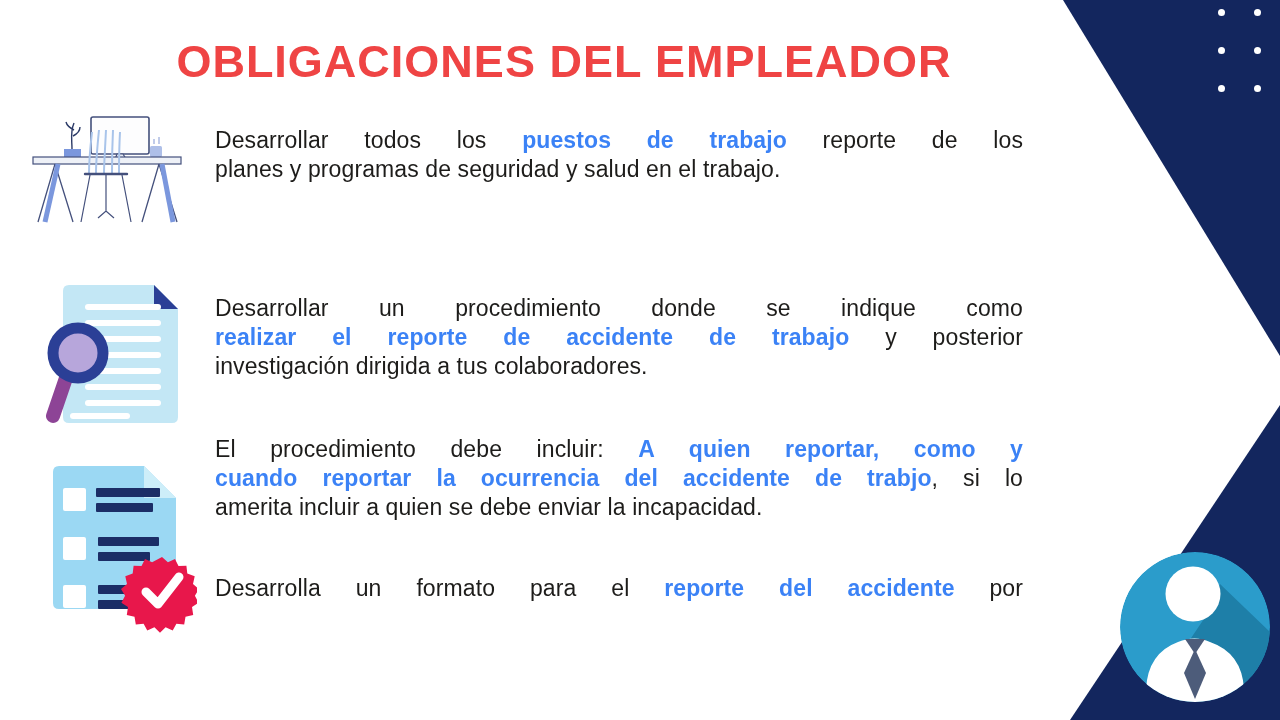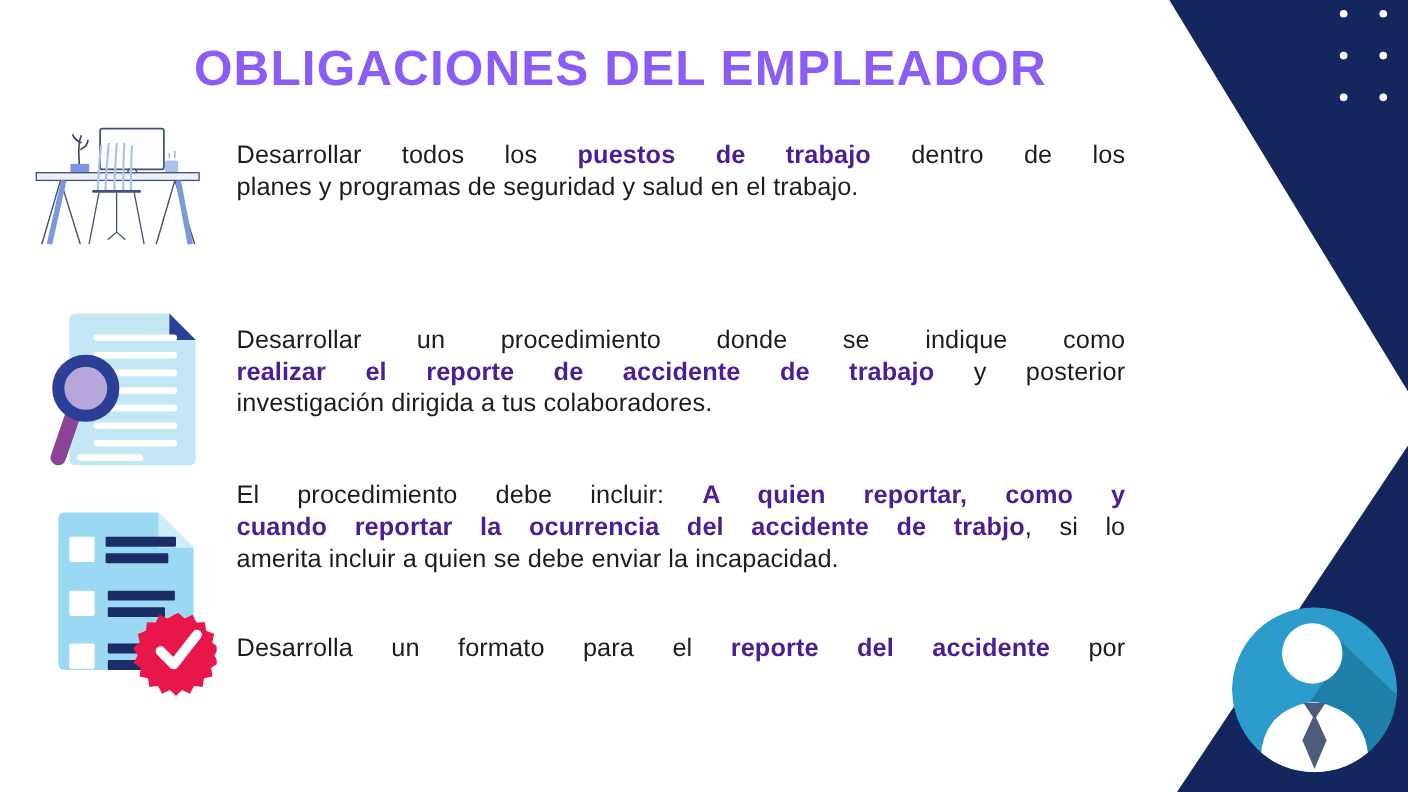--- a/index.html
+++ b/index.html
@@ -8,29 +8,29 @@
     overflow:hidden;font-family:"Liberation Sans",sans-serif;
   }
   
   .tri{position:absolute;inset:0;background:#13265e;}
   .tri-top{clip-path:polygon(1063px 0,1280px 0,1280px 356px);}
   .tri-bottom{clip-path:polygon(1280px 405px,1280px 720px,1070px 720px);}
   .dot{position:absolute;width:7px;height:7px;border-radius:50%;background:#ffffff;}
   
   .title{
     position:absolute;left:0;top:36px;width:1128px;margin:0;
-    text-align:center;color:#8b5cf6;font-size:45px;font-weight:700;
+    text-align:center;color:#ef4444;font-size:45px;font-weight:700;
     letter-spacing:1px;
   }
   
   .para{
     position:absolute;left:215px;width:808px;color:#1d1c1a;
     font-size:23px;line-height:29px;letter-spacing:0.1px;
   }
-  .para b{color:#4c1d95;}
+  .para b{color:#3b82f6;}
   .tline{text-align:justify;}
   .tline.jl{text-align-last:justify;}
   .p1{top:126px;} .p2{top:294px;} .p3{top:435px;} .p4{top:574px;}
   
   .icon-box{position:absolute;}
   .ic-desk{left:30px;top:110px;width:155px;height:115px;}
   .ic-search{left:45px;top:283px;width:140px;height:148px;}
   .ic-check{left:45px;top:458px;width:152px;height:178px;}
   .avatar{position:absolute;left:1120px;top:552px;width:150px;height:150px;}
   svg{display:block;width:100%;height:100%;}
@@ -47,21 +47,21 @@
       <div class="dot" style="left: 1254px; top: 9px;"></div>
       <div class="dot" style="left: 1218px; top: 47px;"></div>
       <div class="dot" style="left: 1254px; top: 47px;"></div>
       <div class="dot" style="left: 1218px; top: 85px;"></div>
       <div class="dot" style="left: 1254px; top: 85px;"></div>
     </div>
 
   <h1 class="title">OBLIGACIONES DEL EMPLEADOR</h1>
 
   <div class="para p1">
-      <div class="tline jl"><span>Desarrollar todos los </span><b>puestos de trabajo</b><span> dentro de los</span></div>
+      <div class="tline jl"><span>Desarrollar todos los </span><b>puestos de trabajo</b><span> reporte de los</span></div>
       <div class="tline"><span>planes y programas de seguridad y salud en el trabajo.</span></div>
     </div>
   <div class="para p3">
       <div class="tline jl"><span>El procedimiento debe incluir: </span><b>A quien reportar, como y</b></div>
       <div class="tline jl"><b>cuando reportar la ocurrencia del accidente de trabjo</b><span>, si lo</span></div>
       <div class="tline"><span>amerita incluir a quien se debe enviar la incapacidad.</span></div>
     </div>
   <div class="para p2">
       <div class="tline jl"><span>Desarrollar un procedimiento donde se indique como</span></div>
       <div class="tline jl"><b>realizar el reporte de accidente de trabajo</b><span> y posterior</span></div>

